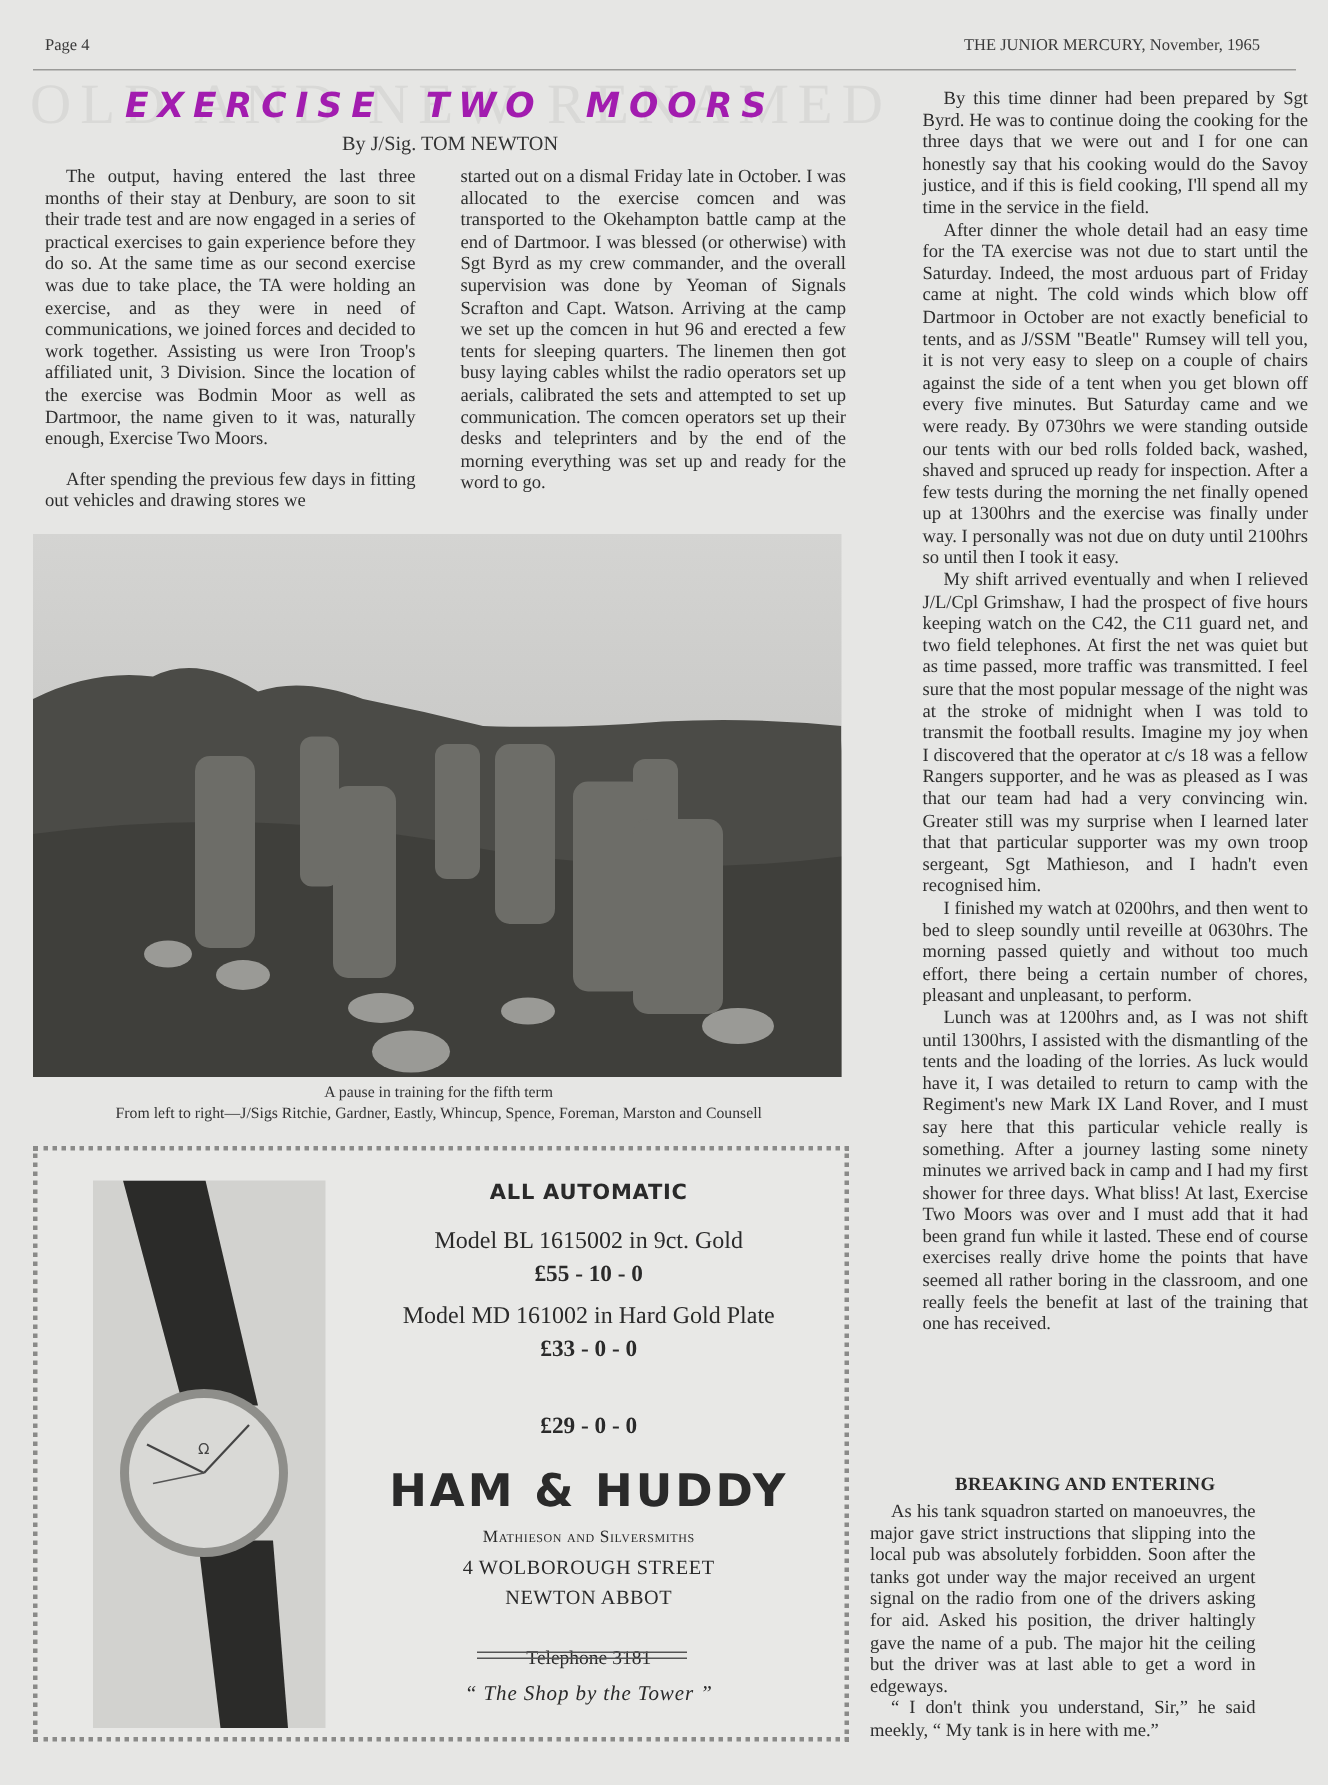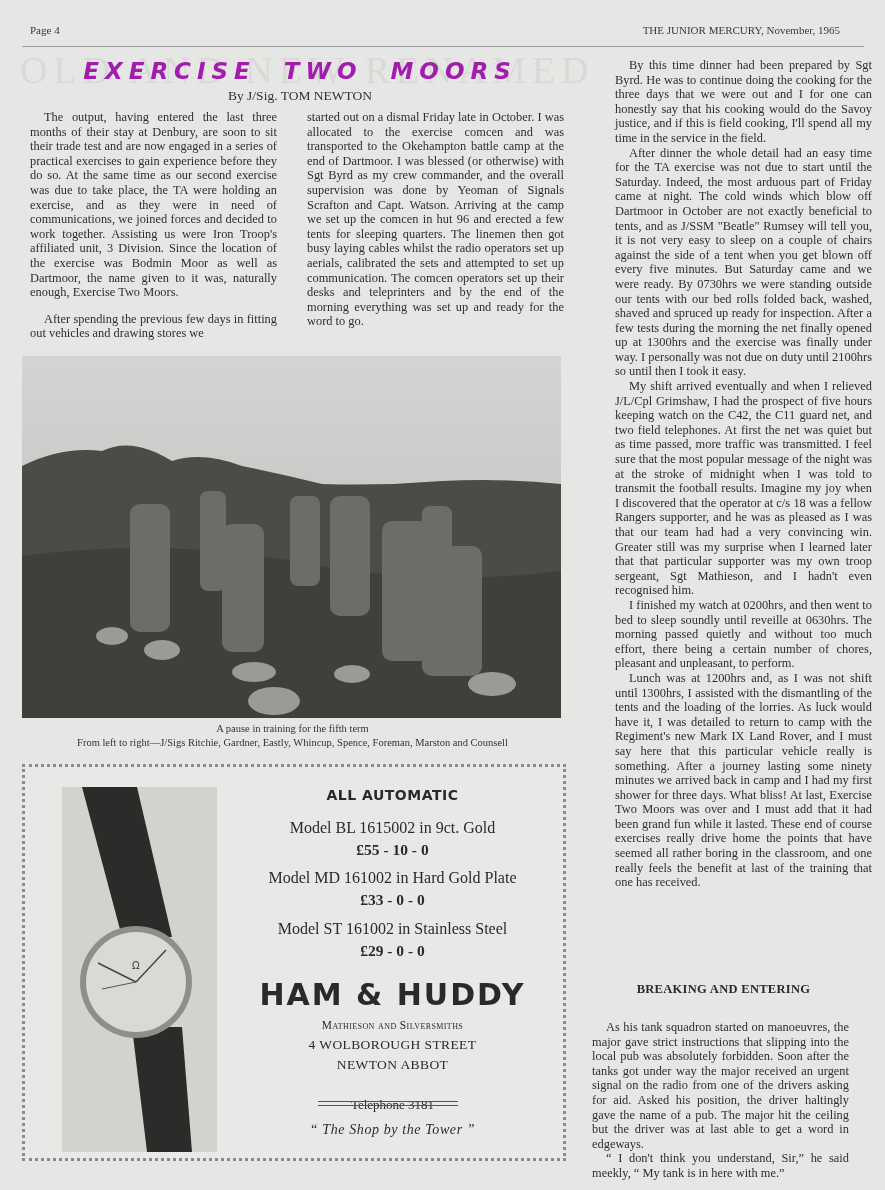--- a/index.html
+++ b/index.html
@@ -27,21 +27,21 @@
     font-size: 23px; letter-spacing: 6px; word-spacing: 14px; color: #a21caf;
   }
   .byline { position: absolute; left: 20px; top: 88px; width: 560px; text-align: center; font-size: 13.5px; color: #333; }
 
   .col { position: absolute; font-size: 12.4px; line-height: 14.6px; text-align: justify; color: #2e2e2e; }
   .col p { margin: 0; text-indent: 14px; }
   .col p.gap { margin-top: 12px; }
   .col1 { left: 30px; top: 110px; width: 247px; }
   .col2 { left: 307px; top: 110px; width: 257px; }
   .col3 { left: 595px; top: 58px; width: 257px; margin-left: 20px; }
-  .col3b { left: 592px; top: 1000px; width: 257px; margin-top: 20px; }
+  .col3b { left: 580px; top: 1000px; width: 257px; }
   .subhead { position: absolute; left: 595px; top: 982px; width: 257px; text-align: center; font-weight: bold; font-size: 12.5px; letter-spacing: 0.3px; color: #2a2a2a; }
 
   .photo {
     position: absolute; left: 22px; top: 356px; width: 539px; height: 362px;
     background: linear-gradient(#d4d4d2 0%, #cacac8 38%, #6a6a66 40%, #4a4a46 55%, #3e3e3a 100%);
     overflow: hidden;
   }
   .photo svg { position: absolute; left: 0; top: 0; }
   .caption { position: absolute; left: 20px; width: 545px; text-align: center; font-size: 10.5px; color: #333; font-family: Liberation Serif, serif; }
   .cap1 { top: 723px; }
@@ -136,21 +136,20 @@
         <text x="70" y="182" font-size="10" fill="#444" font-family="DejaVu Sans, sans-serif">Ω</text>
       </svg>
     </div>
 
     <div class="ad-text ad-heading">ALL AUTOMATIC</div>
 
     <div class="ad-text model" style="top:52px">Model BL 1615002 in 9ct. Gold</div>
     <div class="ad-text price" style="top:74px">£55 - 10 - 0</div>
     <div class="ad-text model" style="top:102px">Model MD 161002 in Hard  Gold Plate</div>
     <div class="ad-text price" style="top:124px">£33 - 0 - 0</div>
-    <div class="ad-text model" style="top:153px">Model ST 161002 in Stainless Steel</div>
     <div class="ad-text price" style="top:175px">£29 - 0 - 0</div>
 
     <div class="ad-text brand">HAM &amp; HUDDY</div>
     <div class="ad-text trade">Mathieson and Silversmiths</div>
     <div class="ad-text addr" style="top:270px">4 WOLBOROUGH STREET</div>
     <div class="ad-text addr" style="top:290px">NEWTON ABBOT</div>
     <div class="ad-text tel" style="top:310px">Telephone 3181</div>
     <div class="ad-rule"></div>
     <div class="ad-text slogan">“ The Shop by the Tower ”</div>
   </div>

